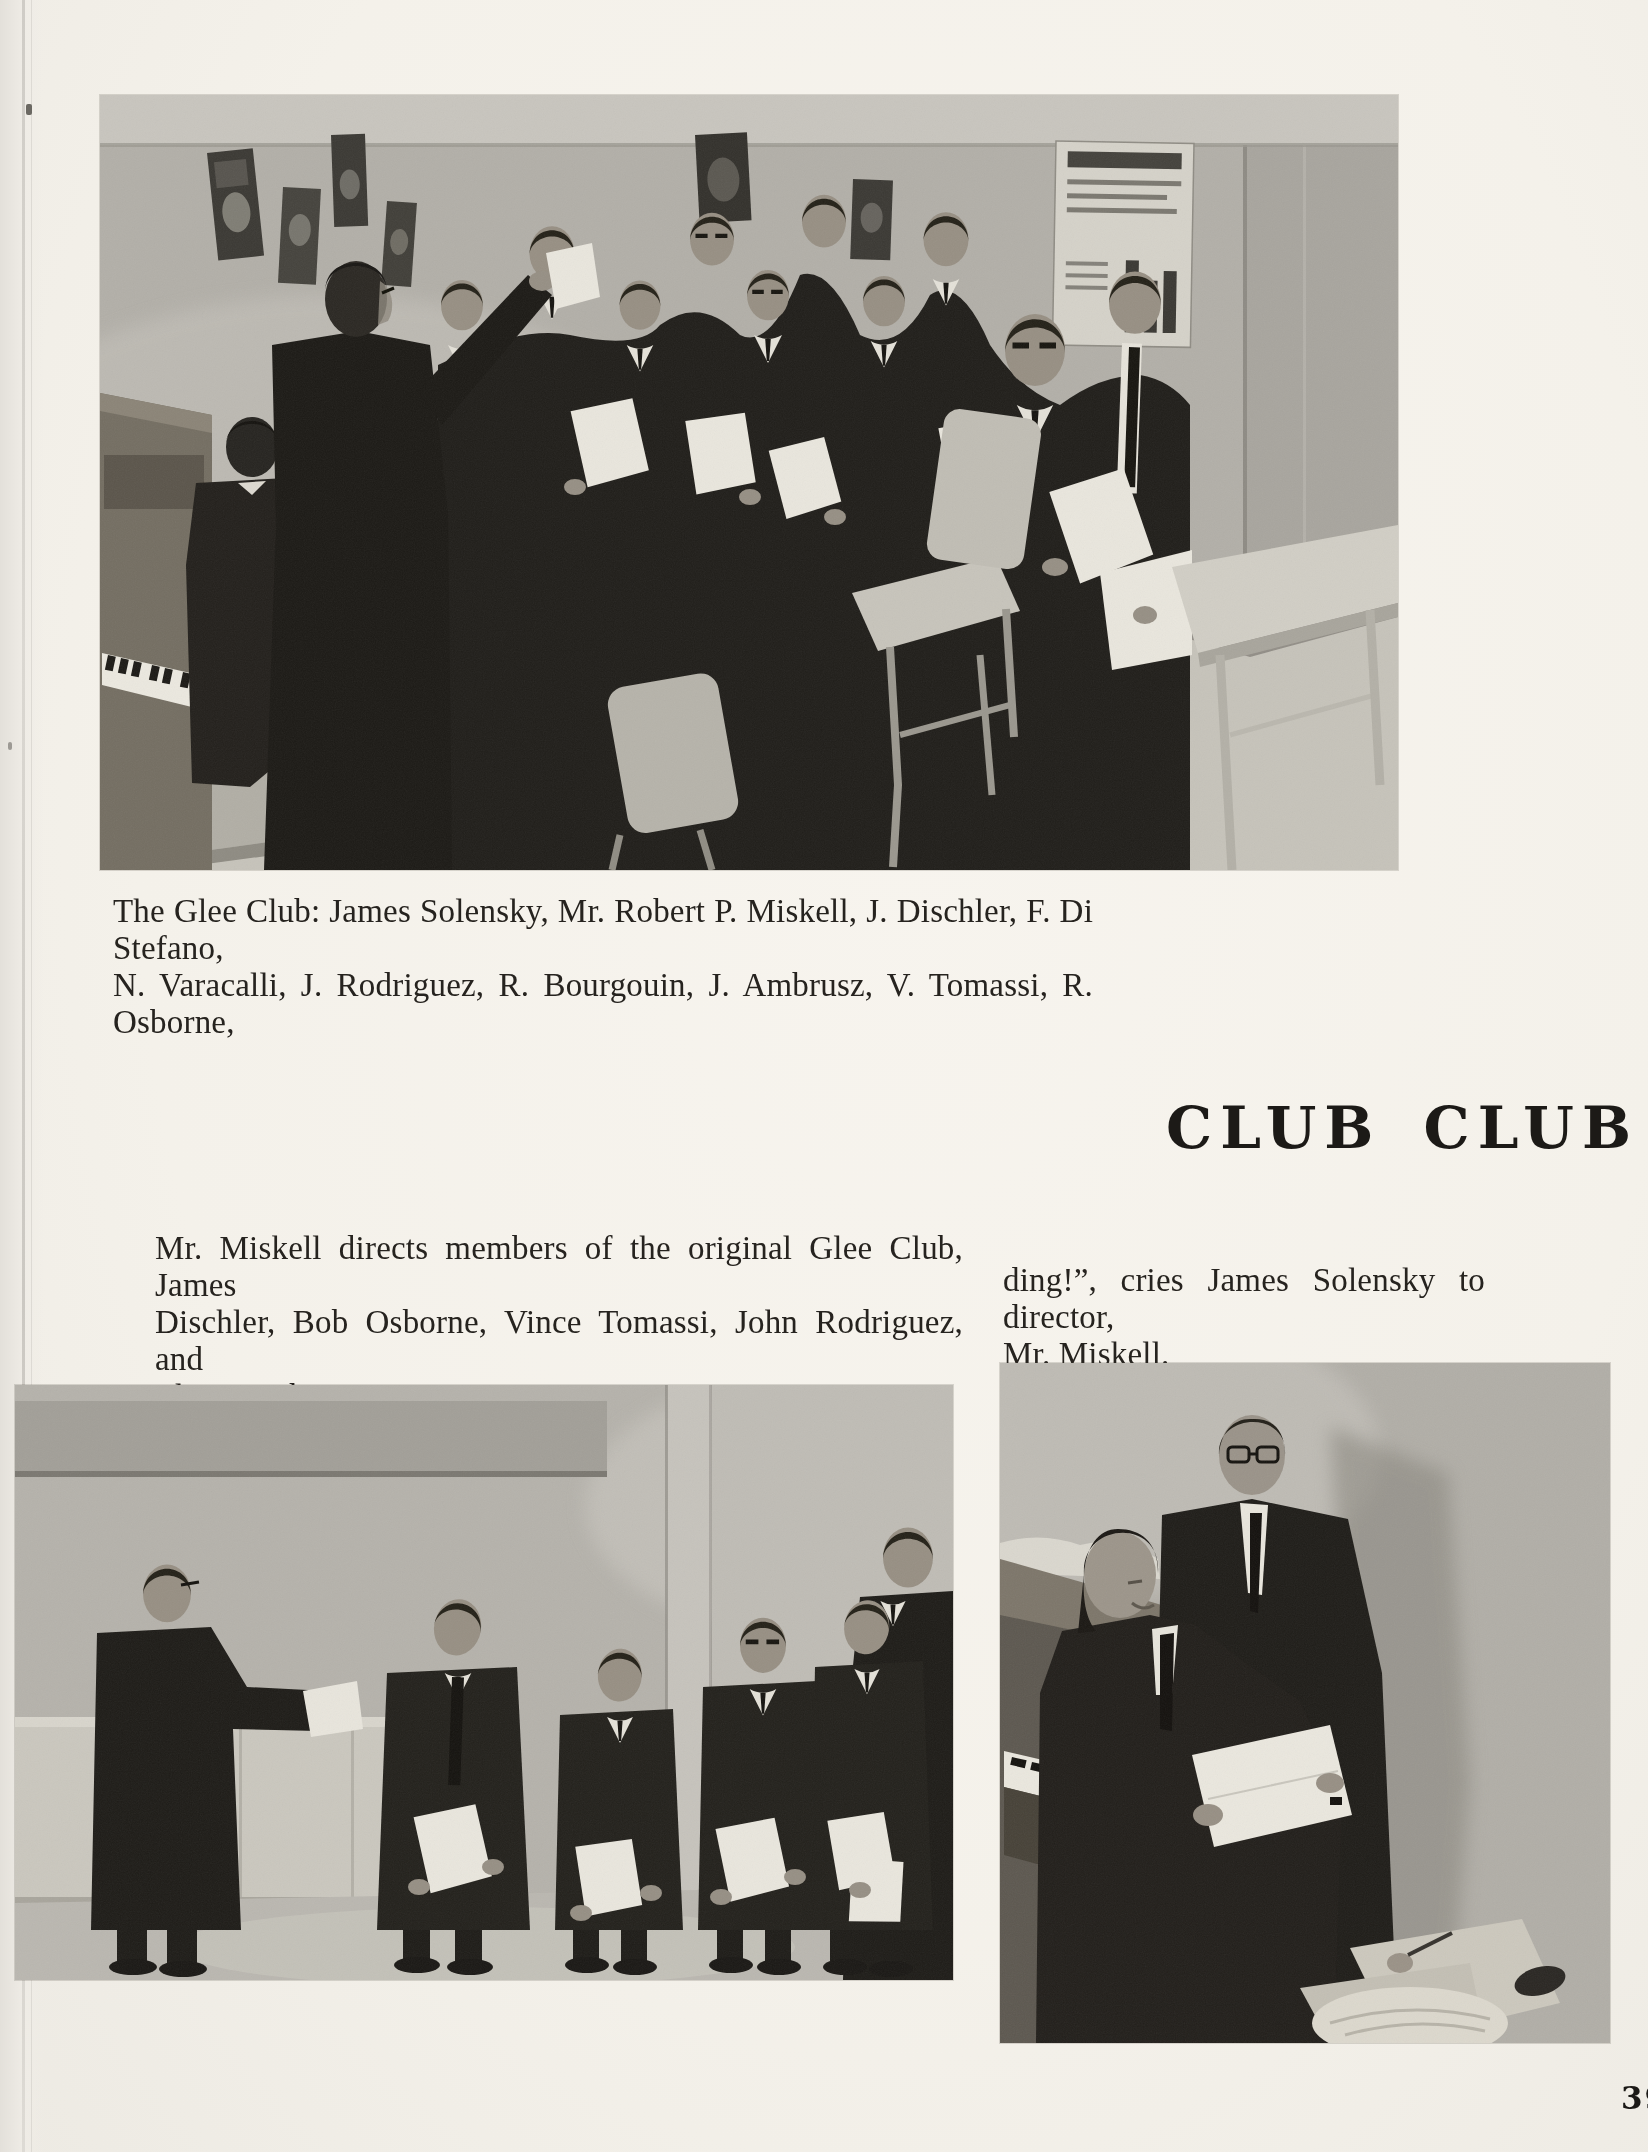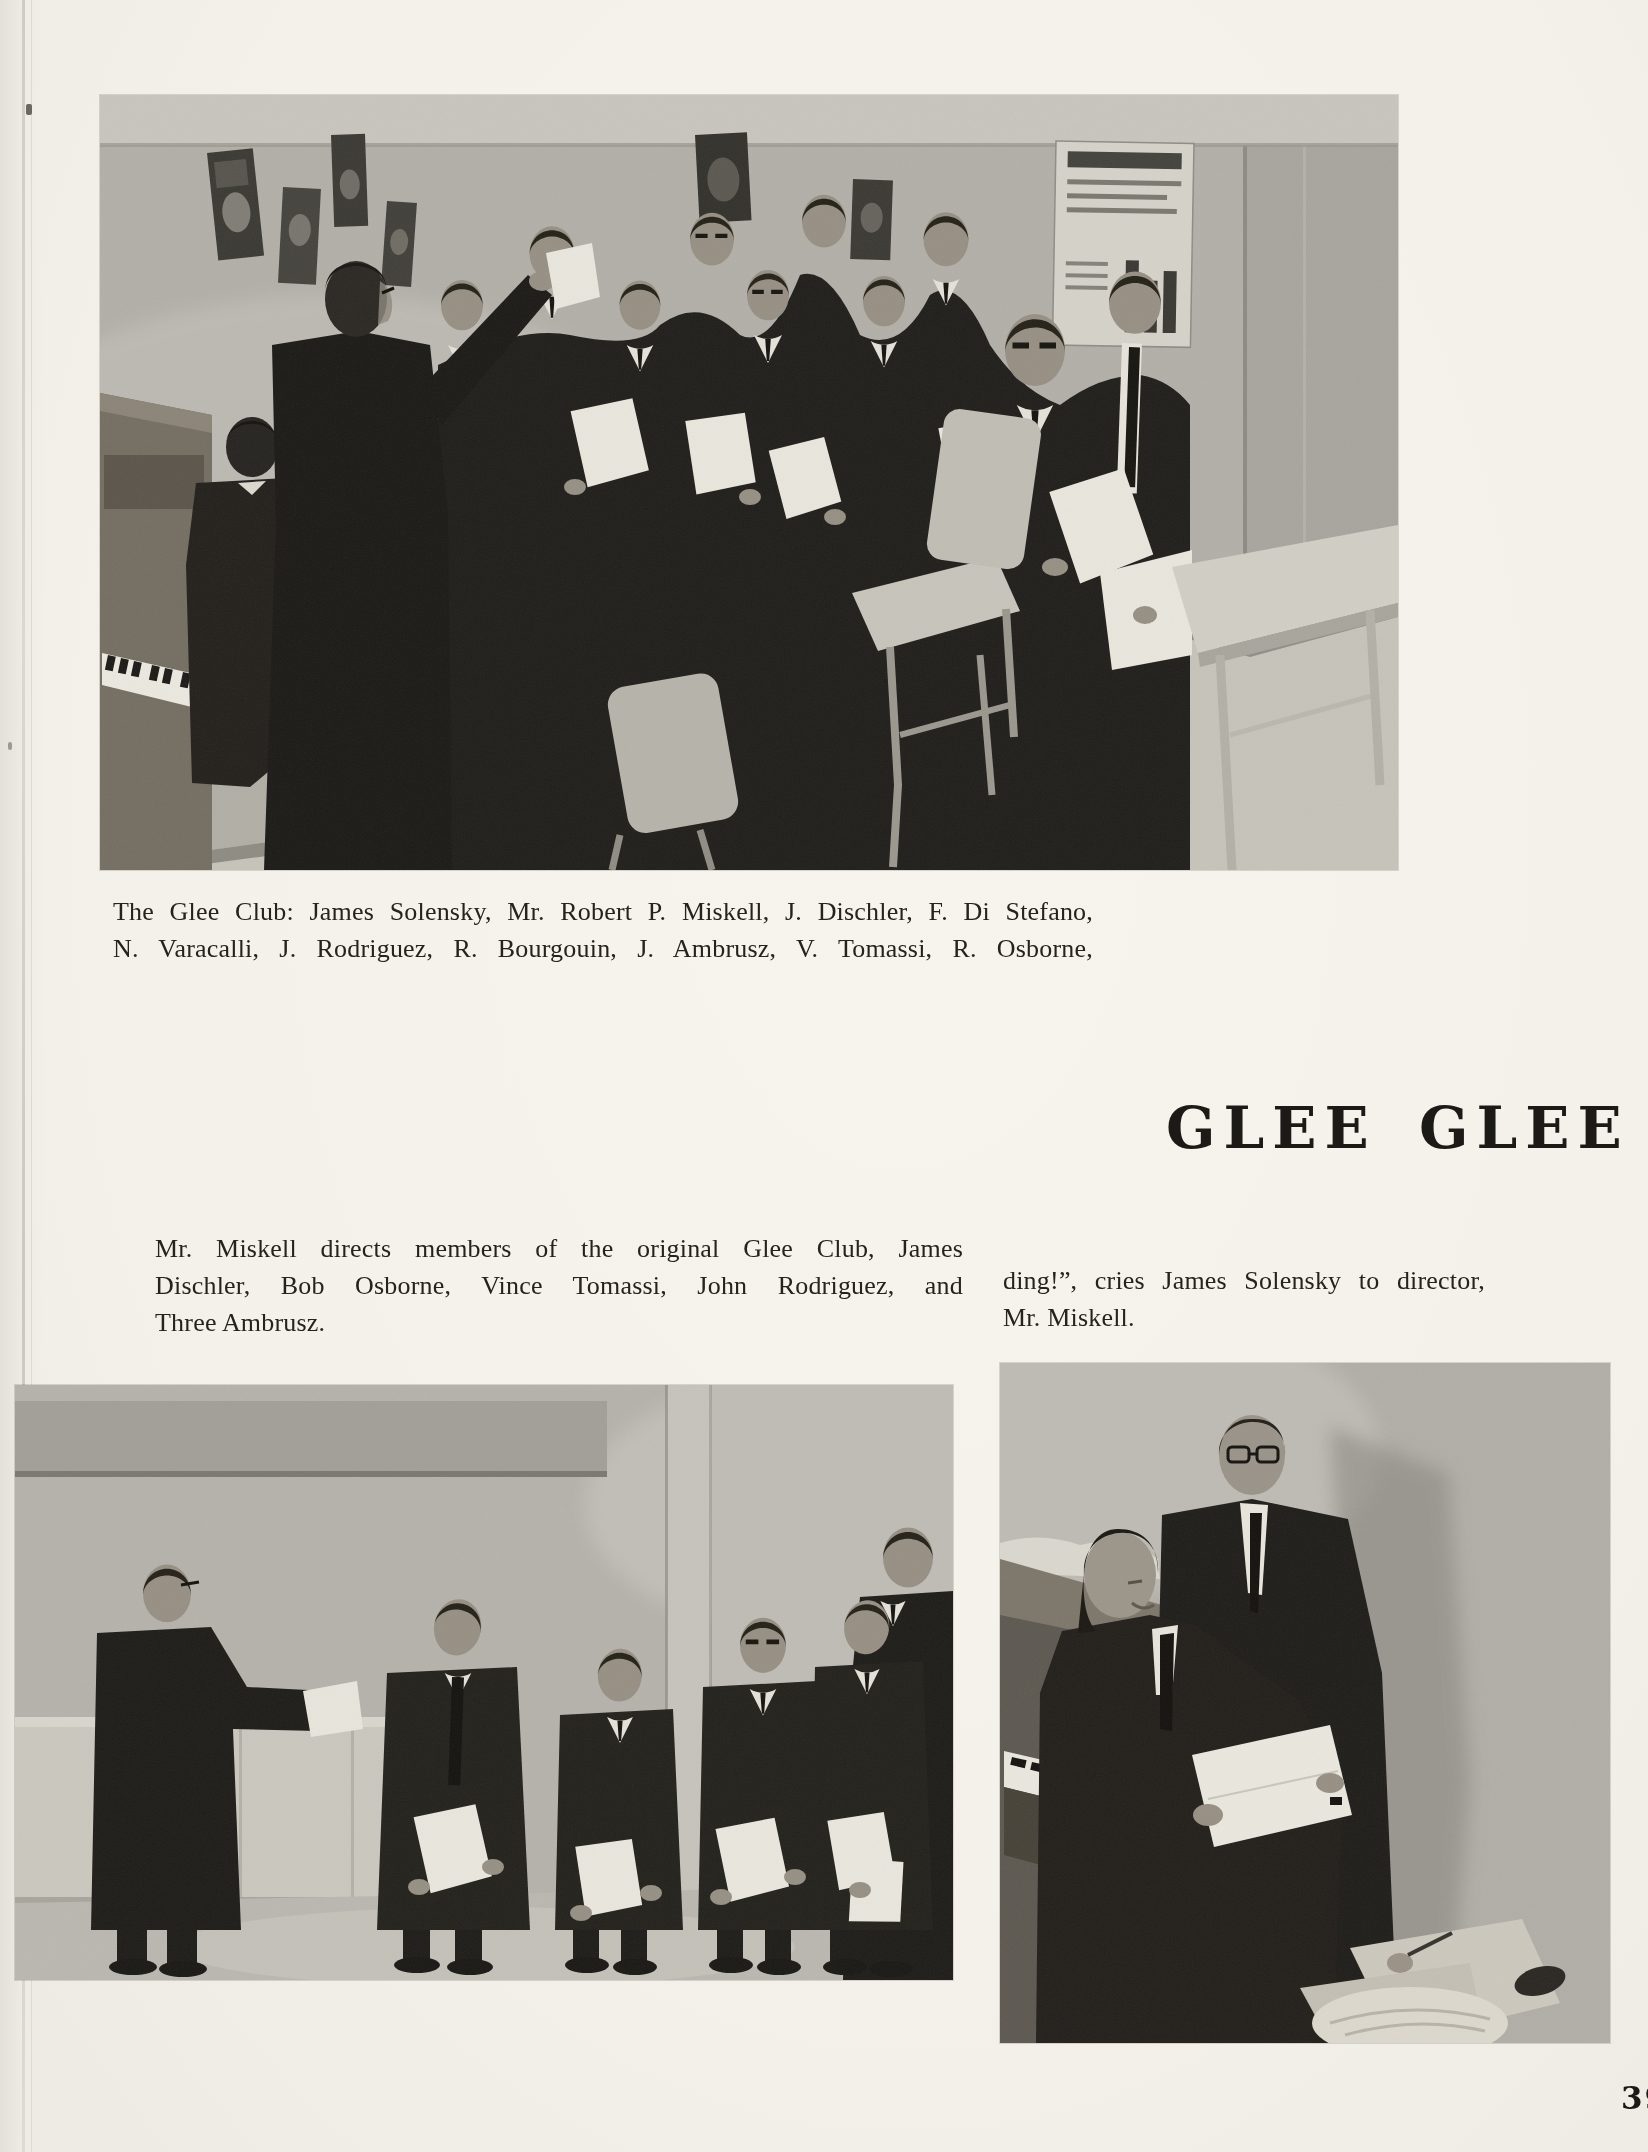--- a/index.html
+++ b/index.html
@@ -9,21 +9,21 @@
     font-family:"Liberation Serif", serif;color:#25221e;
   }
   .binding{position:absolute;left:0;top:0;width:44px;height:100%;
     background:linear-gradient(90deg,#e3e0da 0%,#efece6 55%,rgba(244,241,234,0) 100%);}
   .binding-line{position:absolute;left:22px;top:0;width:3px;height:100%;
     background:linear-gradient(#c7c4be,#d6d3cd 30%,#c2bfb9 60%,#d9d6d0);opacity:.8;}
   .binding-line2{position:absolute;left:31px;top:0;width:1px;height:100%;background:#dddad4;}
   .speck{position:absolute;background:#6b6862;border-radius:2px;}
   .photo{position:absolute;box-shadow:0 0 0 1px rgba(70,65,58,.18);}
   .photo svg{display:block;}
-  .caption{position:absolute;font-size:26px;line-height:37px;letter-spacing:.2px;color:#26231f;font-family:Liberation Serif, serif;}
+  .caption{position:absolute;font-size:33px;line-height:37px;letter-spacing:.2px;color:#26231f;font-family:Liberation Serif, serif;}
   .cap-line{display:block;}
   .cap-line.just{text-align:justify;text-align-last:justify;}
   .glee-title{
     position:absolute;left:1166px;top:1094px;width:400px;margin:0;
     font-family:"DejaVu Serif", serif;font-size:58px;font-weight:600;
     letter-spacing:8px;word-spacing:14px;white-space:nowrap;color:#1c1a17;
   }
   .page-number{
     position:absolute;left:1621px;top:2080px;
     font-family:"DejaVu Serif", serif;font-weight:700;font-size:31px;color:#1b1916;letter-spacing:2px;
@@ -210,21 +210,21 @@
 
       <rect width="1298" height="775" filter="url(#grain)" opacity=".55"></rect>
     </svg>
   </figure>
 
   <div class="caption" style="left:113px;top:893px;width:980px;">
     <span class="cap-line just">The Glee Club: James Solensky, Mr. Robert P. Miskell, J. Dischler, F. Di Stefano,</span>
     <span class="cap-line just">N. Varacalli, J. Rodriguez, R. Bourgouin, J. Ambrusz, V. Tomassi, R. Osborne,</span>
   </div>
 
-  <h1 class="glee-title">GLEE GLEE</h1>
+  <h1 class="glee-title">CLUB CLUB</h1>
 
   <div class="caption" style="left:155px;top:1230px;width:808px;">
     <span class="cap-line just">Mr. Miskell directs members of the original Glee Club, James</span>
     <span class="cap-line just">Dischler, Bob Osborne, Vince Tomassi, John Rodriguez, and</span>
     <span class="cap-line">Three Ambrusz.</span>
   </div>
 
   <div class="caption" style="left:1003px;top:1262px;width:482px;">
     <span class="cap-line just">ding!”, cries James Solensky to director,</span>
     <span class="cap-line">Mr. Miskell.</span>

